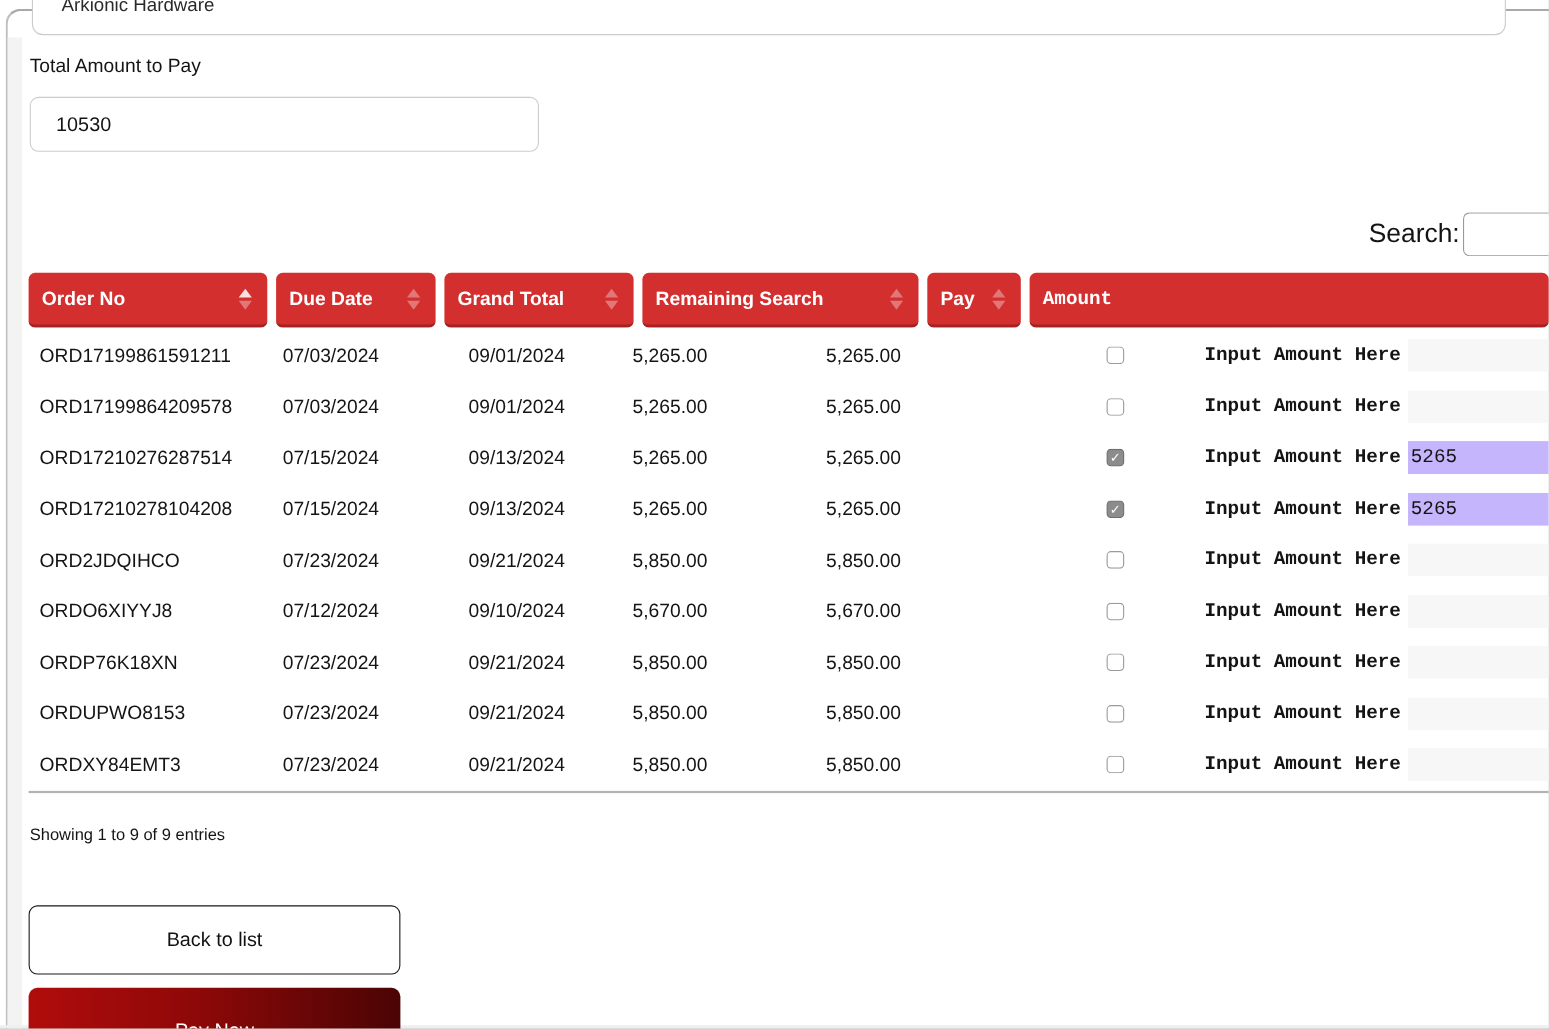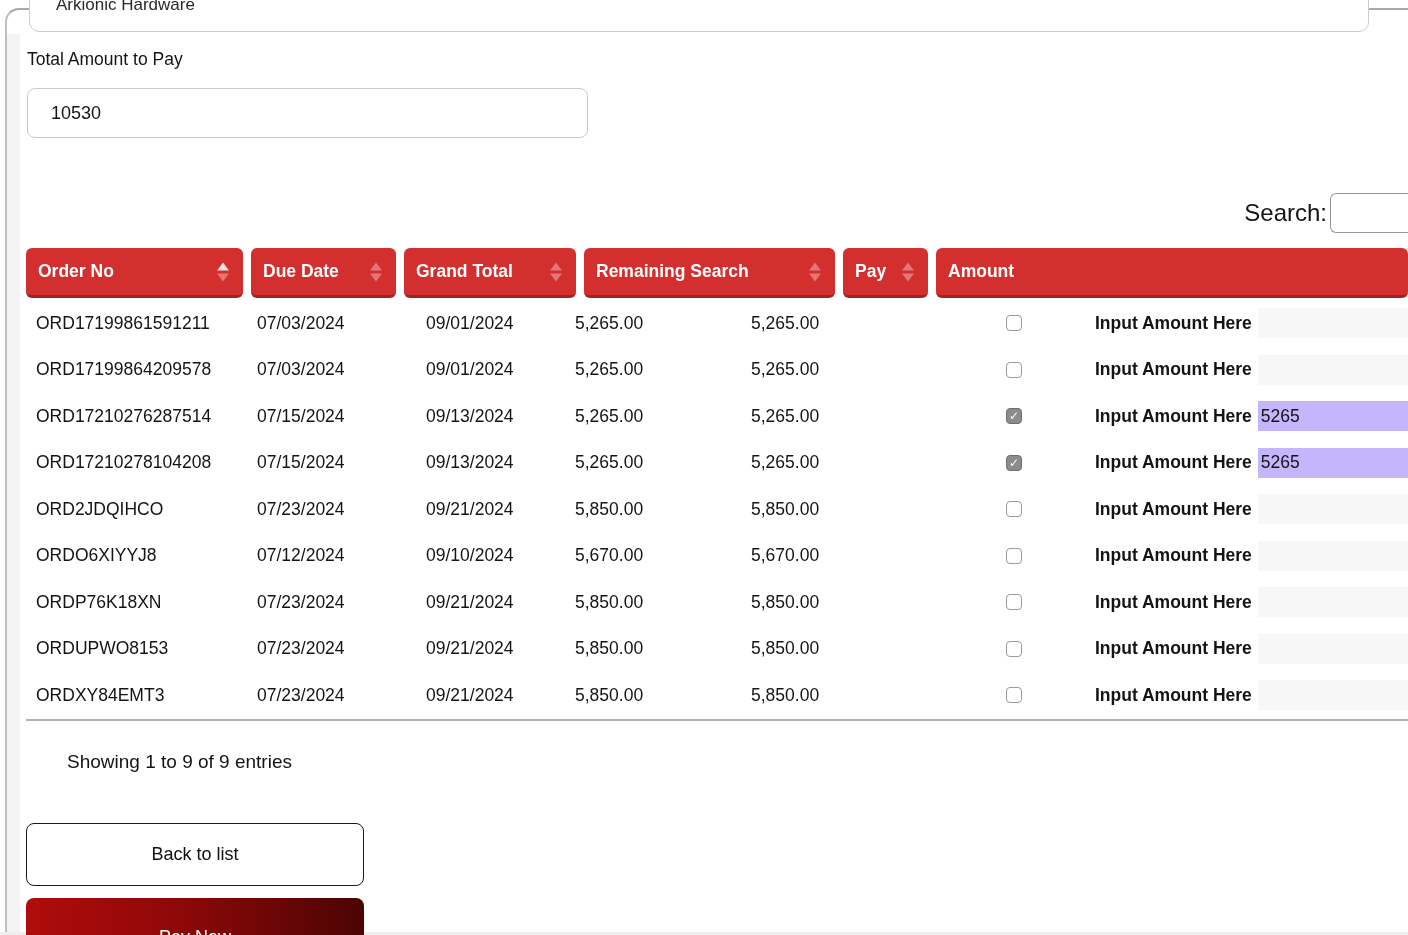--- a/index.html
+++ b/index.html
@@ -30,21 +30,21 @@
   .customer-box{
     position:absolute;left:29px;top:-22px;width:1340px;height:54px;
     border:1px solid #cccccc;border-radius:10px;background:#fff;
     display:flex;align-items:center;padding-left:26px;box-sizing:border-box;
     font-size:17px;color:#2a2a2a;
   }
   .total-label{
     position:absolute;left:27px;top:49px;font-size:17.5px;color:#141414;
   }
   .total-input{
-    position:absolute;left:27px;top:88px;width:561px;height:50px;
+    position:absolute;left:27px;top:88px;width:463px;height:50px;
     border:1px solid #cccccc;border-radius:8px;background:#fff;
     box-sizing:border-box;padding-left:23px;font-size:18px;color:#141414;
     font-family:inherit;
   }
   .search-wrap{
     position:absolute;top:193px;right:0;display:flex;align-items:center;
   }
   .search-label{font-size:24px;color:#141414;margin-right:3px;}
   .search-input{
     width:78px;height:40px;border:1px solid #999;border-radius:6px 0 0 6px;
@@ -72,39 +72,39 @@
   .tbody{margin-top:2px;border-bottom:2px solid #b3b3b3;}
   .tr{display:flex;gap:4px;height:46.5px;align-items:center;}
   .td{box-sizing:border-box;padding-left:10px;font-size:17.5px;color:#141414;
     display:flex;align-items:center;overflow:hidden;white-space:nowrap;}
   .col-order{width:217px;}
   .col-date{width:165px;}
   .col-due{width:145px;}
   .col-grand{width:172px;text-align:right;}
   .col-remain{width:251px;}
   .col-pay{width:85px;}
-  .col-amount{flex:1;padding-right:0;}
+  .col-amount{flex:1;padding-right:0;font-family:Liberation Mono, monospace;}
   
   .checkbox{
     width:16px;height:16px;border:1.5px solid #9a9a9a;border-radius:4px;
     background:#fff;display:inline-flex;align-items:center;justify-content:center;
     cursor:pointer;box-sizing:border-box;
   }
   .checkbox.checked{background:#8c8c8c;border-color:#6e6e6e;}
   .checkbox.checked::after{content:"\2713";color:#fff;font-size:12px;font-weight:bold;line-height:1;}
   
   .amount-label{font-weight:bold;font-size:17.5px;white-space:nowrap;}
   .amount-input{
     flex:1;height:30px;margin-left:6px;border:none;outline:none;
     background:#f7f7f7;font-size:17.5px;color:#141414;font-family:inherit;
     padding:0 3px;min-width:30px;
   }
   .amount-input.filled{background:#c4b5fd;}
   
-  .showing{position:absolute;left:27px;top:751px;font-size:19px;color:#141414;margin-left:40px;}
+  .showing{position:absolute;left:27px;top:751px;font-size:15px;color:#141414;}
   .back-btn{
     position:absolute;left:26px;top:823px;width:338px;height:63px;
     background:#fff;border:1.5px solid #1a1a1a;border-radius:8px;
     font-size:18px;color:#111;cursor:pointer;font-family:inherit;
   }
   .pay-btn{
     position:absolute;left:26px;top:898px;width:338px;height:52px;
     background:linear-gradient(90deg,#b00c0c 0%,#8e0808 45%,#4b0404 100%);
     border:none;border-radius:8px 8px 8px 8px;
     color:#fff;font-size:18px;cursor:pointer;font-family:inherit;

